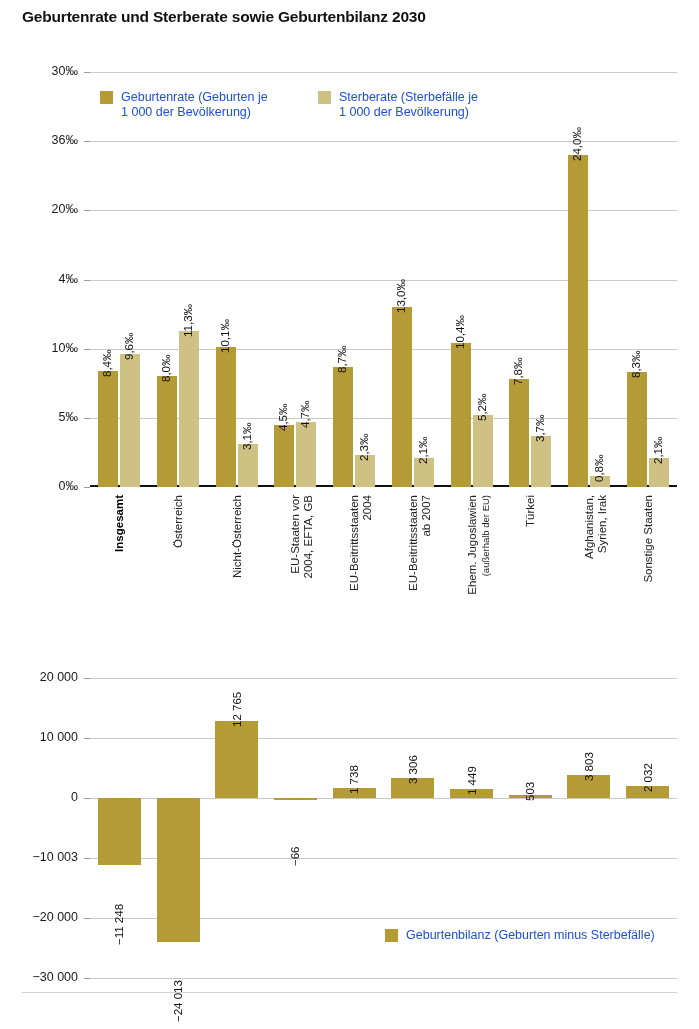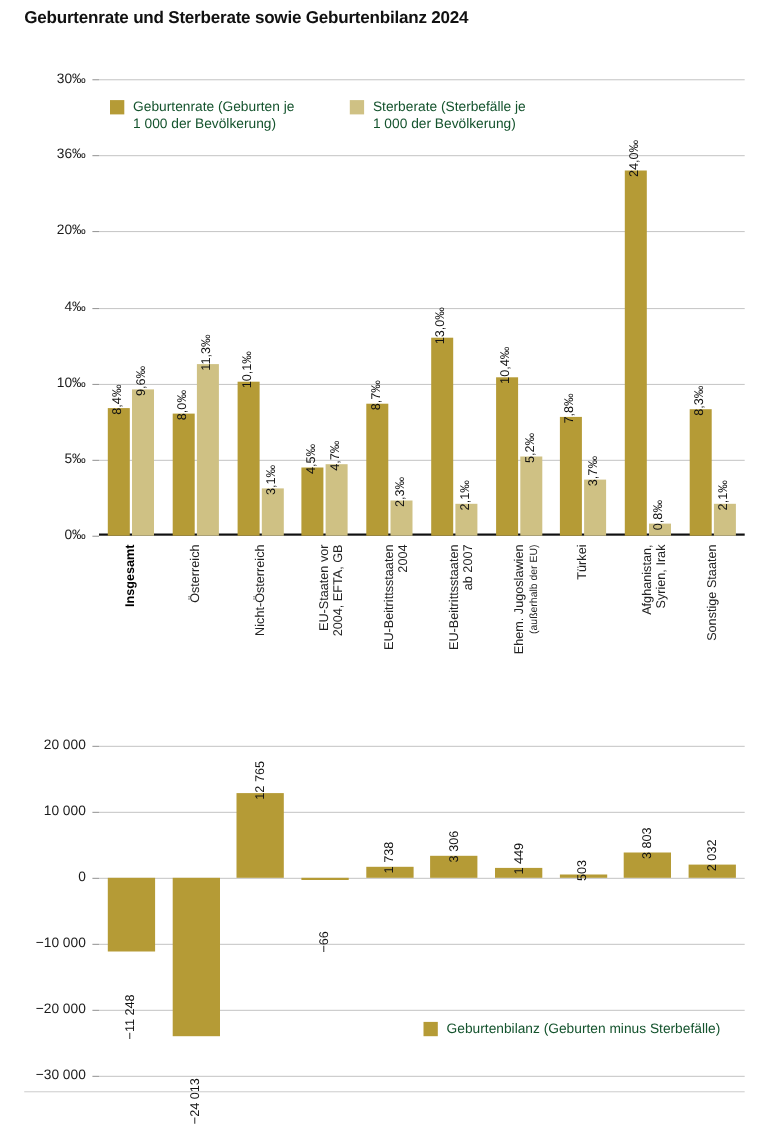--- a/index.html
+++ b/index.html
@@ -30,33 +30,33 @@
   .catlabel{
     position:absolute;font-size:11.5px;color:#222;white-space:nowrap;
     transform-origin:left top;transform:rotate(-90deg);line-height:13px;
   }
   .catlabel.bold{font-weight:bold;color:#000;}
   .catlabel .sub{font-size:9.5px;}
 
   
   .legend-item{position:absolute;display:flex;align-items:flex-start;}
   .swatch{width:13px;height:13px;flex:0 0 13px;margin-right:8px;margin-top:1px;}
-  .legend-text{font-size:12.5px;line-height:15px;color:#14532d;white-space:pre-line;}
+  .legend-text{font-size:12.5px;line-height:15px;color:#1d4ed8;white-space:pre-line;}
 
   
   .footrule{position:absolute;left:22px;top:992px;width:655px;height:1px;background:#d2d2d2;}
   .footnote{position:absolute;left:22px;top:1002px;font-size:10.5px;color:#333;white-space:nowrap;}
   .footnote b{font-weight:bold;color:#000;}
 </style>
 </head>
 <body>
 
 <div class="page">
 
-  <div class="title">Geburtenrate und Sterberate sowie Geburtenbilanz 2024</div>
+  <div class="title">Geburtenrate und Sterberate sowie Geburtenbilanz 2030</div>
 
   <div class="plot" id="rates-plot" style="left:90px;top:72px;width:587px;height:415px;">
       <div class="axis-base" style="top: 413px;"></div>
       <div class="tick" style="left: -6px; top: 415px;"></div>
       <div class="gridline" style="top: 345.833px;"></div>
       <div class="tick" style="left: -6px; top: 345.833px;"></div>
       <div class="gridline" style="top: 276.667px;"></div>
       <div class="tick" style="left: -6px; top: 276.667px;"></div>
       <div class="gridline" style="top: 207.5px;"></div>
       <div class="tick" style="left: -6px; top: 207.5px;"></div>
@@ -189,21 +189,21 @@
       <div class="barneg" style="left: 301.35px; top: 100.164px; width: 43px; height: 19.836px; background: rgb(181, 155, 54);"></div>
       <div class="barneg" style="left: 360.05px; top: 111.306px; width: 43px; height: 8.694px; background: rgb(181, 155, 54);"></div>
       <div class="barneg" style="left: 418.75px; top: 116.982px; width: 43px; height: 3.018px; background: rgb(181, 155, 54);"></div>
       <div class="barneg" style="left: 477.45px; top: 97.182px; width: 43px; height: 22.818px; background: rgb(181, 155, 54);"></div>
       <div class="barneg" style="left: 536.15px; top: 107.808px; width: 43px; height: 12.192px; background: rgb(181, 155, 54);"></div>
     </div>
   <div id="bal-ylabels">
       <div class="ylab" style="left: 0px; width: 78px; top: 670px;">20 000</div>
       <div class="ylab" style="left: 0px; width: 78px; top: 730px; text-align: right;">10 000</div>
       <div class="ylab" style="left: 0px; width: 78px; top: 790px;">0</div>
-      <div class="ylab" style="left: 0px; width: 78px; top: 850px;">−10 000</div>
+      <div class="ylab" style="left: 0px; width: 78px; top: 850px;">−10 003</div>
       <div class="ylab" style="left: 0px; width: 78px; top: 910px;">−20 000</div>
       <div class="ylab" style="left: 0px; width: 78px; top: 970px;">−30 000</div>
     </div>
   <div id="bal-vlabels">
       <div class="vlabel" style="left: 125.35px; top: 933.488px;">−11 248</div>
       <div class="vlabel" style="left: 184.05px; top: 1010.08px;">−24 013</div>
       <div class="vlabel" style="left: 242.75px; top: 715.41px;">12 765</div>
       <div class="vlabel" style="left: 301.45px; top: 854px;">−66</div>
       <div class="vlabel" style="left: 360.15px; top: 781.572px;">1 738</div>
       <div class="vlabel" style="left: 418.85px; top: 772.164px;">3 306</div>

